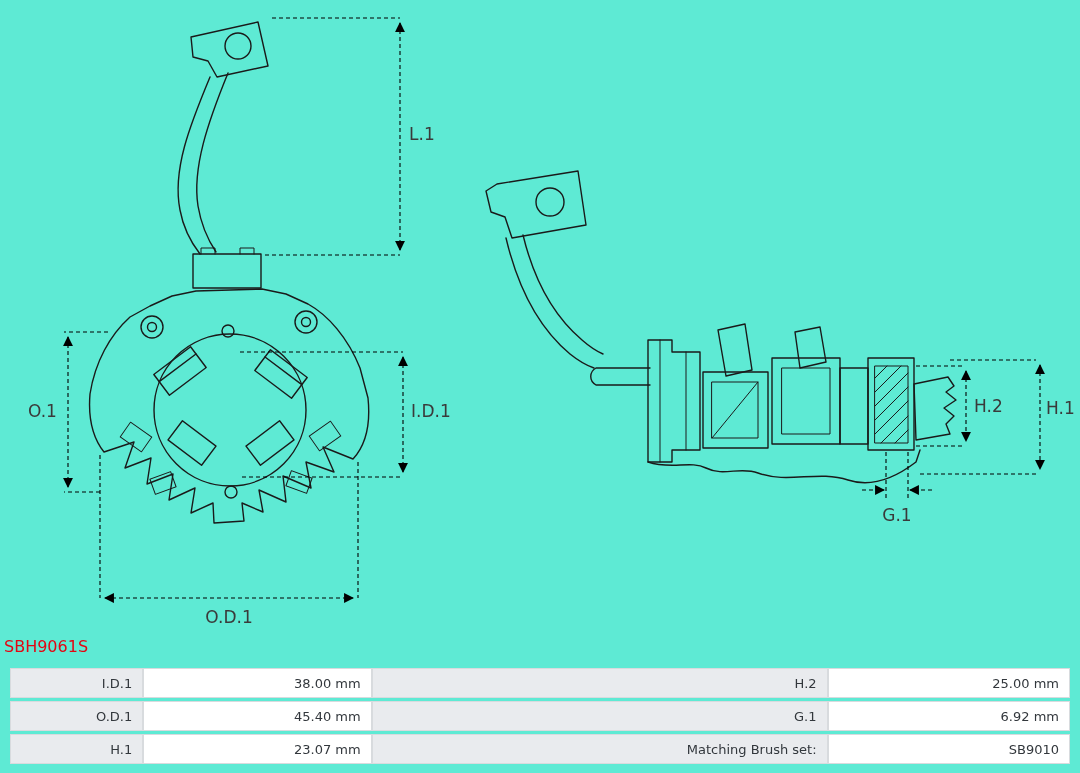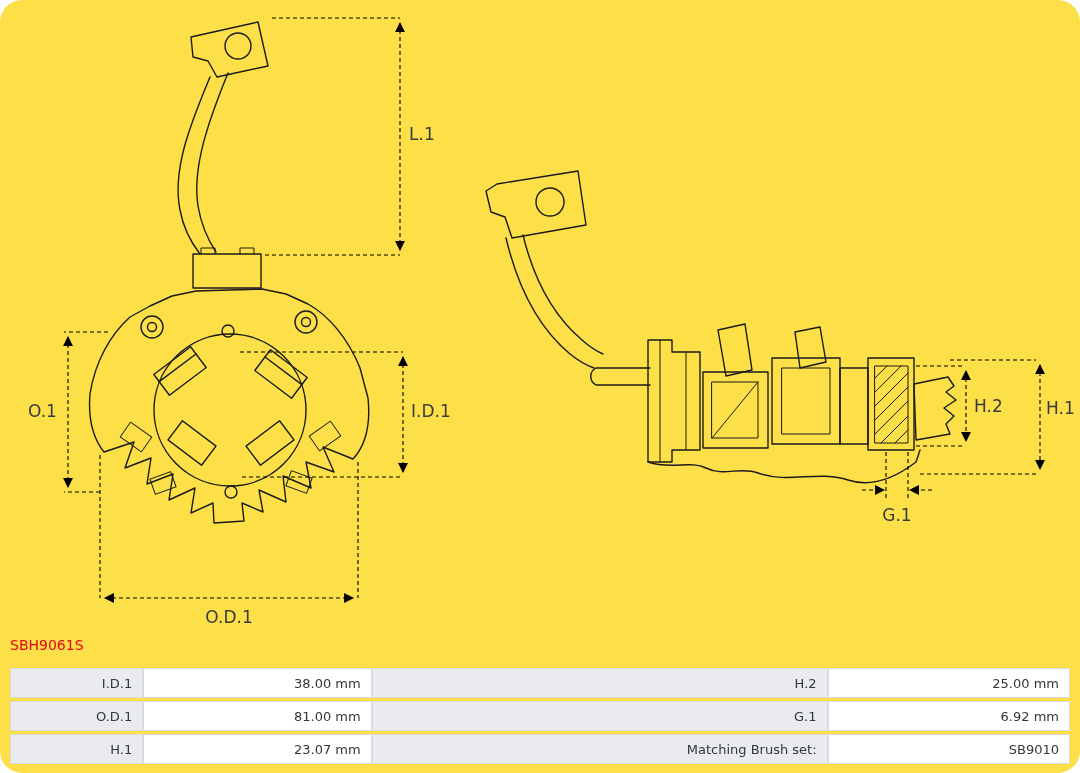--- a/index.html
+++ b/index.html
@@ -1,24 +1,24 @@
 <!DOCTYPE html>
 <html><head>
 <meta charset="utf-8">
 <style>
   * { margin:0; padding:0; box-sizing:border-box; }
   html,body { width:1080px; height:773px; background:#ffffff;
     font-family:"DejaVu Sans","Liberation Sans",sans-serif; }
-  .page { position:relative; width:1080px; height:773px; background:#fde047; overflow:hidden;border-radius:22px; }
+  .page { position:relative; width:1080px; height:773px; background:#5eead4; overflow:hidden; }
   .drawing { position:absolute; left:0; top:0; }
   .outline { fill:none; stroke:#1a1a1a; stroke-width:1.4; stroke-linejoin:round; stroke-linecap:round; }
   .thin { stroke-width:1; }
   .dim { fill:none; stroke:#000; stroke-width:1.1; stroke-dasharray:4 3; }
   .dimlabel { font-size:17px; fill:#3a3a3a; }
-  .part-number { position:absolute; left:10px; top:637px; font-size:14px; color:#e30613; }
+  .part-number { position:absolute; left:4px; top:637px; font-size:16px; color:#e30613; }
   .spec-table { position:absolute; left:10px; top:665px; width:1060px;
     border-collapse:separate; border-spacing:0 3px; font-size:13px; color:#32373c; table-layout:fixed; }
   .spec-table td { border:1px solid #d8dbde; height:30px; padding:0 10px;
     text-align:right; vertical-align:middle; white-space:nowrap; overflow:hidden; }
   td.lbl { background:#e9ebee; }
   td.val { background:#ffffff; }
   .c1 { width:133px; } .c2 { width:228px; } .c3 { width:455px; } .c4 { width:242px;margin-left:40px; }
 </style>
 </head>
 <body>
@@ -174,21 +174,21 @@
   <table class="spec-table">
     <tbody>
       <tr>
         <td class="lbl c1">I.D.1</td>
         <td class="val c2">38.00 mm</td>
         <td class="lbl c3">H.2</td>
         <td class="val c4">25.00 mm</td>
       </tr>
       <tr>
         <td class="lbl c1">O.D.1</td>
-        <td class="val c2">81.00 mm</td>
+        <td class="val c2">45.40 mm</td>
         <td class="lbl c3">G.1</td>
         <td class="val c4">6.92 mm</td>
       </tr>
       <tr>
         <td class="lbl c1">H.1</td>
         <td class="val c2">23.07 mm</td>
         <td class="lbl c3">Matching Brush set:</td>
         <td class="val c4">SB9010</td>
       </tr>
     </tbody>

